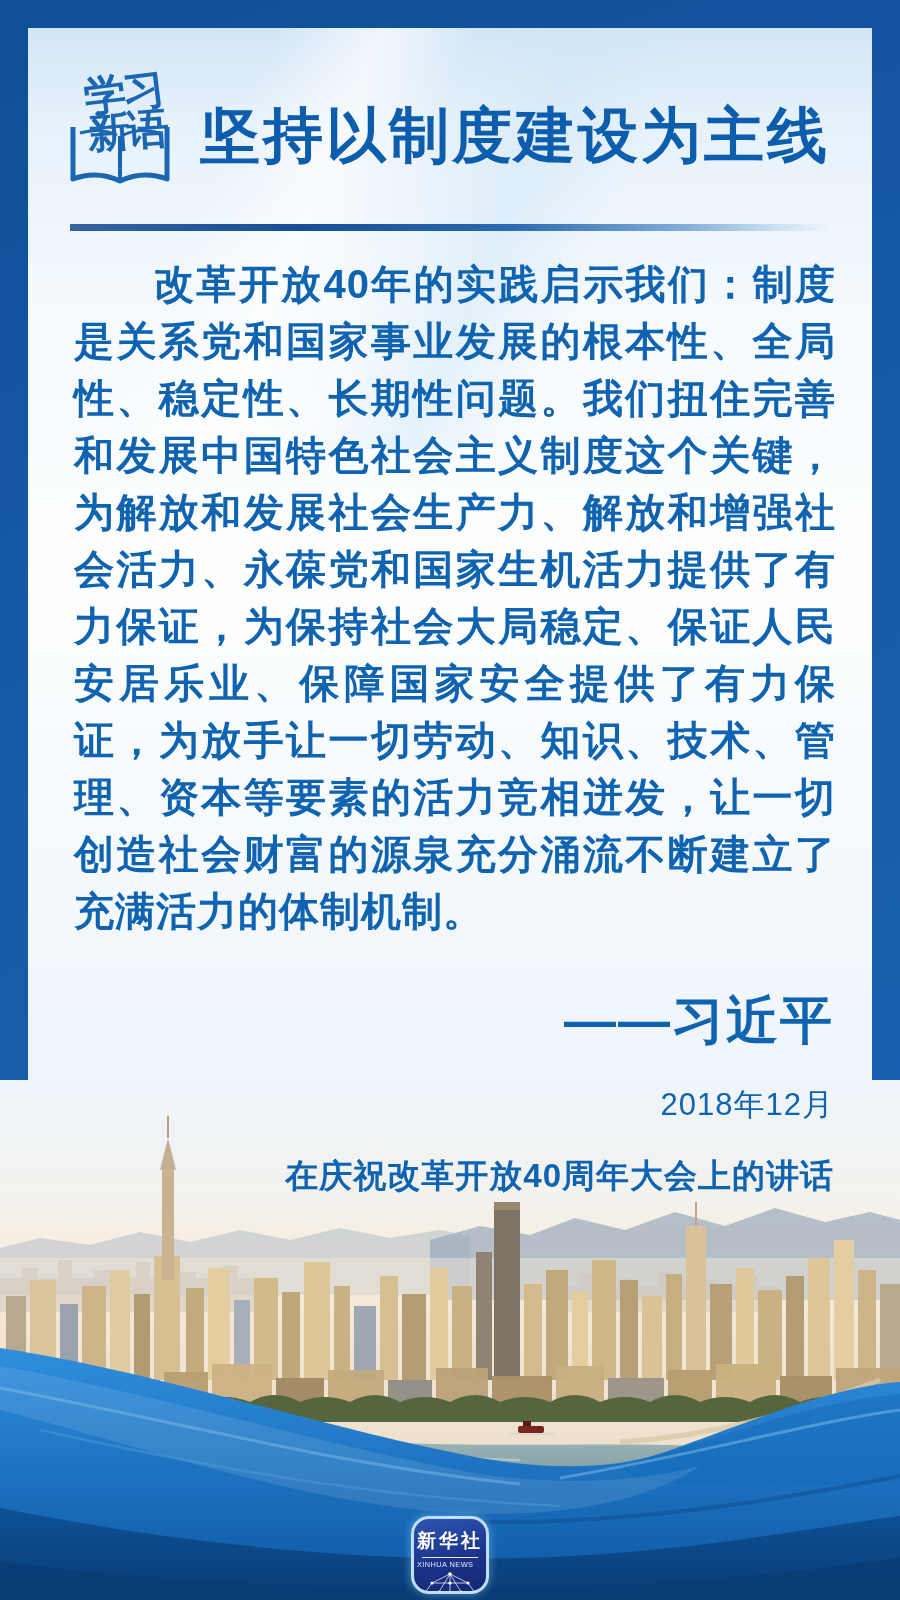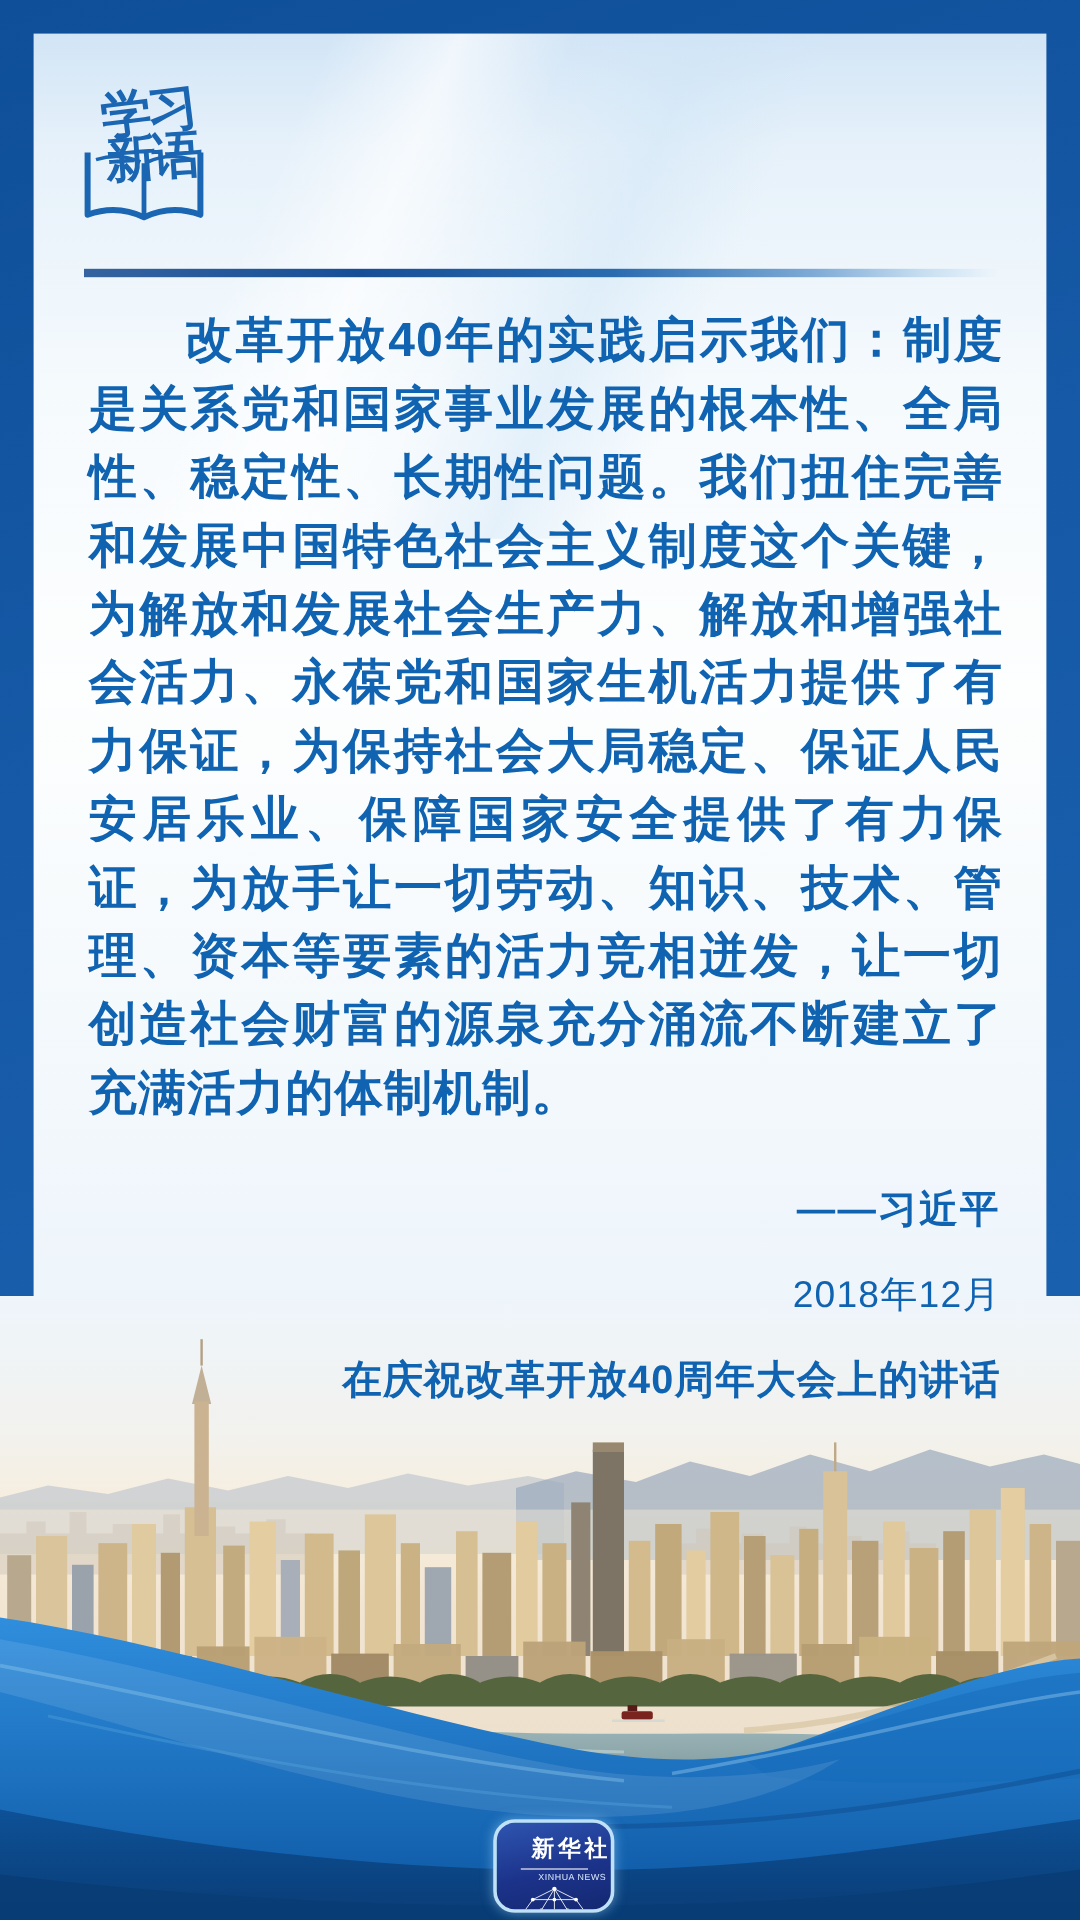--- a/index.html
+++ b/index.html
@@ -35,33 +35,33 @@
     background:linear-gradient(90deg,#35639f 0%,#174f97 30%,#2a6bb0 58%,#7fabd6 80%,#c8dff1 92%,rgba(238,246,252,0) 100%);
   }
   
   .body{
     position:absolute;left:74px;top:256px;width:762px;z-index:2;margin:0;
     font-size:40px;line-height:57px;font-weight:700;color:#0f63b1;
     text-align:justify;text-indent:2em;letter-spacing:1px;
   }
   
   .attr{position:absolute;right:66px;top:986px;z-index:3;text-align:right;color:#0f63b1;}
-  .attr .sig{font-size:32px;font-weight:900;letter-spacing:2px;}
+  .attr .sig{font-size:52px;font-weight:900;letter-spacing:2px;}
   .attr .date{font-size:31px;font-weight:400;margin-top:28px;letter-spacing:1px;}
   .attr .src{font-size:33px;font-weight:700;margin-top:28px;letter-spacing:1px;}
   
   .photo{position:absolute;left:0;top:1080px;width:900px;height:520px;z-index:2;display:block;}
   .waves{position:absolute;left:0;top:1270px;width:900px;height:330px;z-index:4;display:block;}
   
   .xlogo{
-    position:absolute;left:411px;top:1516px;width:101px;height:78px;z-index:5;box-sizing:border-box;
+    position:absolute;left:411px;top:1516px;width:78px;height:78px;z-index:5;box-sizing:border-box;
     border-radius:18px;border:3px solid #bfe0f6;
     background:linear-gradient(168deg,#2e55b0 0%,#1c338b 55%,#142871 100%);
     box-shadow:0 0 10px rgba(150,205,245,.55);
-    text-align:right;overflow:hidden;
+    text-align:left;overflow:hidden;
   }
   .xlogo .cn{margin-top:9px;font-size:19px;font-weight:700;color:#ffffff;letter-spacing:3px;text-indent:3px;}
   .xlogo .div{width:56px;height:1px;background:rgba(255,255,255,.9);margin:3px auto 2px;}
   .xlogo .en{font-size:8px;color:#dcebff;letter-spacing:.5px;transform:scale(.92);}
   .xlogo svg{display:block;margin:2px auto 0;}
 </style>
 </head>
 <body>
 
 <div class="stage">
@@ -72,20 +72,21 @@
     <svg width="104" height="62" viewBox="0 0 104 62">
       <path d="M5,3 V55 Q29,46 52,57 Q75,46 99,55 V3" fill="none" stroke="#1a66b2" stroke-width="5" stroke-linejoin="round"></path>
       <path d="M52,57 V12" fill="none" stroke="#1a66b2" stroke-width="4"></path>
       <path d="M12,9 Q32,3 49,11" fill="none" stroke="#1a66b2" stroke-width="3"></path>
       <path d="M92,9 Q72,3 55,11" fill="none" stroke="#1a66b2" stroke-width="3"></path>
     </svg>
     <div class="cal l1">学习</div>
     <div class="cal l2">新语</div>
   </div>
 
+  <h1 class="title">坚持以制度建设为主线</h1>
   <div class="rule"></div>
 
   <p class="body">改革开放40年的实践启示我们：制度是关系党和国家事业发展的根本性、全局性、稳定性、长期性问题。我们扭住完善和发展中国特色社会主义制度这个关键，为解放和发展社会生产力、解放和增强社会活力、永葆党和国家生机活力提供了有力保证，为保持社会大局稳定、保证人民安居乐业、保障国家安全提供了有力保证，为放手让一切劳动、知识、技术、管理、资本等要素的活力竞相迸发，让一切创造社会财富的源泉充分涌流不断建立了充满活力的体制机制。</p>
 
   <div class="attr">
     <div class="sig">——习近平</div>
     <div class="date">2018年12月</div>
     <div class="src">在庆祝改革开放40周年大会上的讲话</div>
   </div>
 

